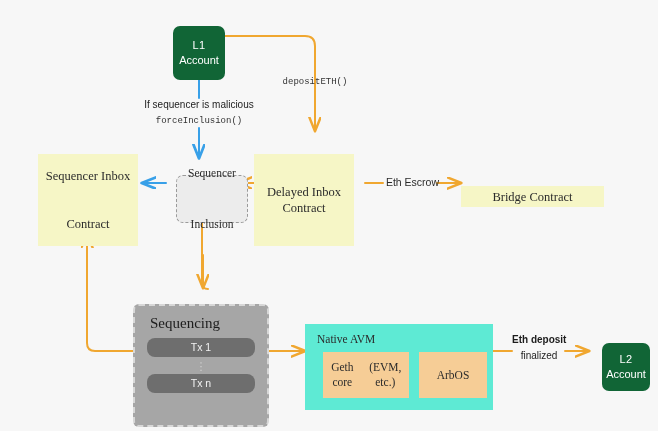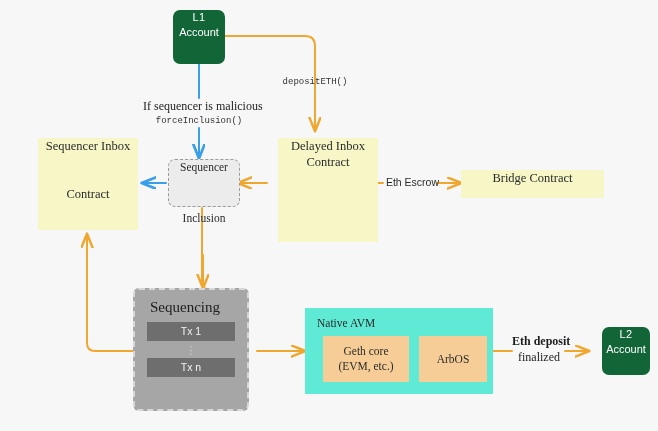--- a/index.html
+++ b/index.html
@@ -14,22 +14,23 @@
     background: #f7f7f7;
     overflow: hidden;
     font-family: "Liberation Serif", serif;
   }
   .node {
     position: absolute;
     box-sizing: border-box;
     display: flex;
     flex-direction: column;
     align-items: center;
-    justify-content: flex-start;
-    text-align: center;
+    justify-content: center;
+    text-align: center;
+    margin-top: 16px;
   }
 
   
   .acct {
     background: #116536;
     border-radius: 7px;
     color: #ffffff;
     font-family: "Liberation Sans", sans-serif;
     font-size: 11px;
     line-height: 15px;
@@ -69,21 +70,21 @@
     margin: 1px 0 6px 3px;
     font-family: "Liberation Serif", serif;
   }
   .txrow {
     background: #6e6e6e;
     color: #f2f2f2;
     font-family: "Liberation Sans", sans-serif;
     font-size: 10.5px;
     height: 19px;
     line-height: 19px;
-    border-radius: 0;
+    border-radius: 8px;
     text-align: center;
     margin-bottom: 6px;
   }
   .dots {
     color: #cfcfcf;
     font-size: 11px;
     line-height: 7px;
     height: 7px;
     text-align: center;
     margin-bottom: 4px;
@@ -116,21 +117,21 @@
     color: #2b2b2b;
   }
 
   
   .label {
     position: absolute;
     color: #1d1d1d;
     text-align: center;
     white-space: nowrap;
   }
-  .lbl-serif { font-family: Liberation Serif, serif; font-size: 12px; }
+  .lbl-serif { font-family: Liberation Sans, sans-serif; font-size: 10px; }
   .lbl-mono  { font-family: "Liberation Mono", monospace; font-size: 9px; color:#333; }
   .lbl-sans  { font-family: "Liberation Sans", sans-serif; font-size: 10.5px; color:#2b2b2b;text-align:right; }
   .lbl-bold  { font-weight: bold; }
 
   
   #wires {
     position: absolute;
     left: 0; top: 0;
     width: 658px; height: 431px;
     pointer-events: none;
@@ -209,46 +210,46 @@
   <div class="label lbl-serif" style="left:143px; top:99px; width:112px;">If sequencer is malicious</div>
   <div class="label lbl-mono" style="left:143px; top:116px; width:112px;">forceInclusion()</div>
 
   <div class="label lbl-mono" style="left:277px; top:77px; width:76px;text-align:center;">depositETH()</div>
 
   <div class="node contract" style="left:38px; top:138px; width:100px; height:92px;gap:32px;">
     <div>Sequencer Inbox</div>
     <div>Contract</div>
   </div>
 
-  <div class="node inclusion" style="left:168px; top:159px; width:72px; height:48px;gap:36px;">
+  <div class="node inclusion" style="left:176px; top:159px; width:72px; height:48px;gap:36px;">
     <div>Sequencer</div>
     <div>Inclusion</div>
   </div>
 
-  <div class="node contract" style="left:278px; top:138px; width:100px; height:104px;">
+  <div class="node contract" style="left:254px; top:138px; width:100px; height:92px;">
     <div>Delayed Inbox</div>
     <div>Contract</div>
   </div>
 
   <div class="label lbl-sans" style="left:383px; top:176px; width:56px;">Eth Escrow</div>
 
-  <div class="node contract" style="left:461px; top:170px; width:143px; height:28px;">
+  <div class="node contract" style="left:461px; top:170px; width:143px; height:21px;">
     <div>Bridge Contract</div>
   </div>
 
-  <div class="node sequencing" style="left:133px; top:288px; width:116px; height:123px;">
+  <div class="node sequencing" style="left:133px; top:288px; width:136px; height:123px;">
     <div class="title">Sequencing</div>
     <div class="txrow">Tx 1</div>
     <div class="dots">⋮</div>
     <div class="txrow">Tx n</div>
   </div>
 
   <div class="node avm" style="left:305px; top:308px; width:188px; height:86px;">
     <div class="title">Native AVM</div>
-    <div class="avmsub" style="left:18px; top:28px; width:86px; height:46px; flex-direction:column;">
+    <div class="avmsub" style="left:18px; top:28px; width:86px; height:46px; ">
       <div>Geth core</div>
       <div>(EVM, etc.)</div>
     </div>
     <div class="avmsub" style="left:114px; top:28px; width:68px; height:46px;">
       <div>ArbOS</div>
     </div>
   </div>
 
   <div class="label lbl-serif lbl-bold" style="left:512px; top:334px; width:54px;">Eth deposit</div>
   <div class="label lbl-serif" style="left:512px; top:350px; width:54px;">finalized</div>

